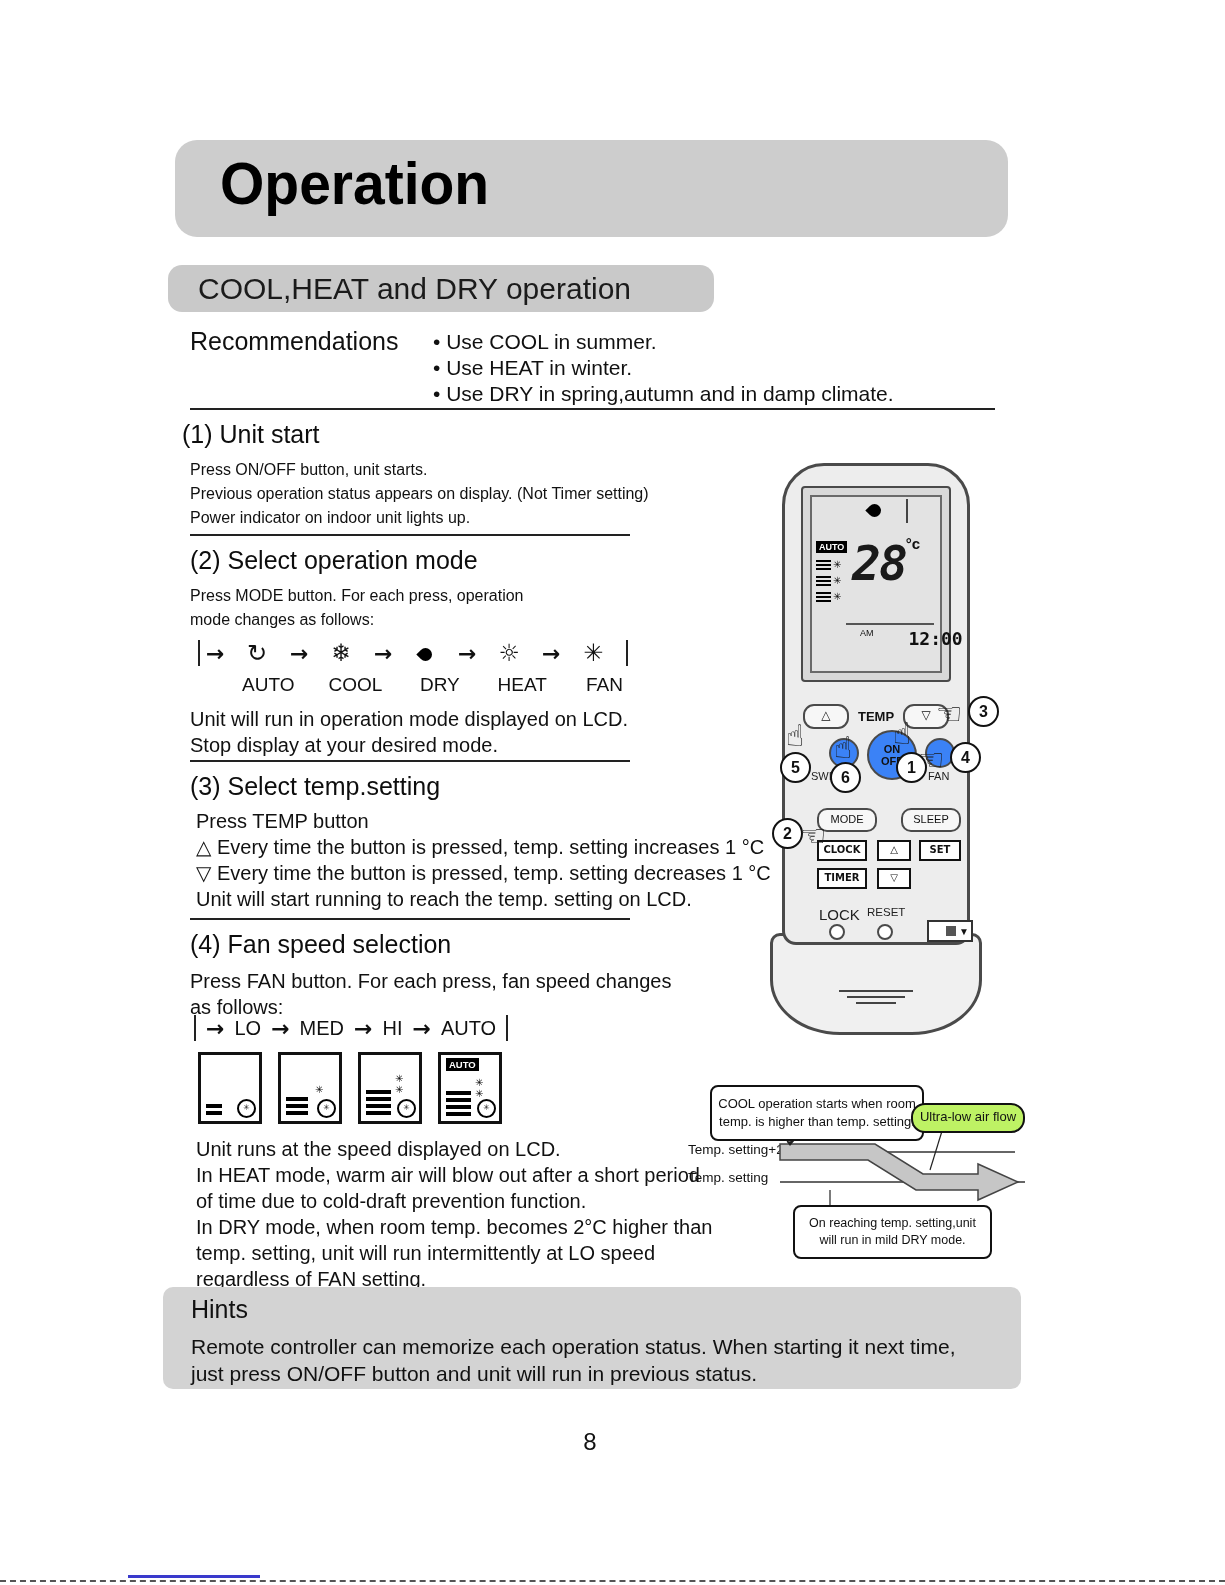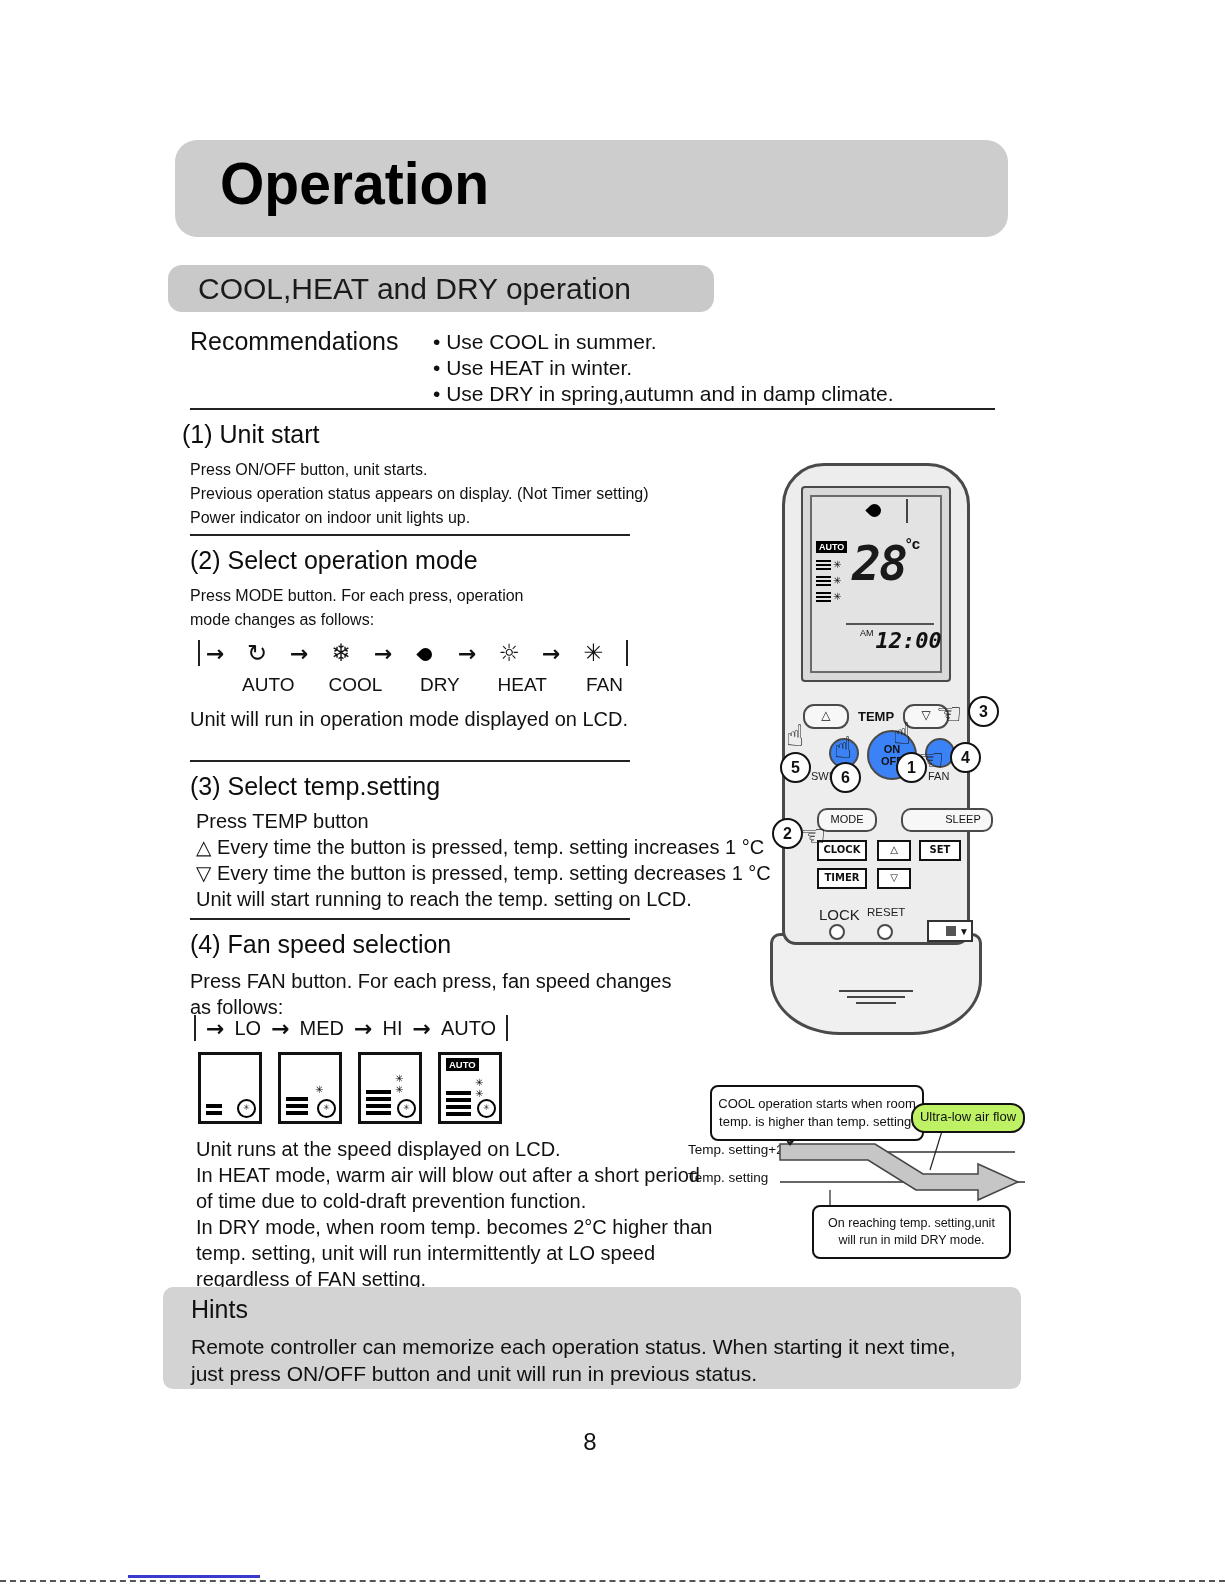--- a/index.html
+++ b/index.html
@@ -62,37 +62,37 @@
   .rc-fanrows{position:absolute;left:4px;top:62px;}
   .mini-row{display:flex;align-items:center;gap:2px;margin-bottom:5px;}
   .mini-bars{display:inline-block;width:15px;height:10px;background:repeating-linear-gradient(#000 0 2px,transparent 2px 4px);}
   .mini-fan{font-size:10px;font-family:"DejaVu Sans",sans-serif;}
   .rc-temp{position:absolute;left:40px;top:38px;}
   .rc-digits{font-family:"DejaVu Sans Mono",monospace;font-size:48px;font-weight:bold;font-style:italic;letter-spacing:-2px;color:#1a1a1a;}
   .rc-unit{font-size:15px;font-weight:bold;vertical-align:top;}
   .rc-timeline{position:absolute;left:34px;top:126px;width:88px;border-top:2px solid #555;}
   .rc-time{position:absolute;left:48px;top:131px;}
   .rc-ampm{font-size:9px;vertical-align:top;margin-right:2px;}
-  .rc-clockdigits{font-family:"DejaVu Sans Mono",monospace;font-size:22px;font-weight:bold;font-style:italic;}
+  .rc-clockdigits{font-family:"DejaVu Sans Mono",monospace;font-size:18px;font-weight:bold;margin-left:33px;}
   .rc-temprow{position:absolute;left:0;top:238px;width:182px;display:flex;align-items:center;justify-content:center;gap:9px;}
   .rc-oval{display:inline-block;width:42px;height:21px;border:2.5px solid #4a4a4a;border-radius:11px;background:#f7f7f7;
            text-align:center;font-size:12px;line-height:19px;font-family:"DejaVu Sans",sans-serif;}
   .rc-templabel{font-size:13px;font-weight:bold;}
   .rc-circle{position:absolute;border:2.5px solid #4a4a4a;border-radius:50%;background:#3b82f6;}
   .rc-swing{left:44px;top:272px;width:26px;height:26px;}
   .rc-onoff{left:82px;top:264px;width:46px;height:46px;display:flex;flex-direction:column;align-items:center;justify-content:center;
             font-size:11px;font-weight:bold;line-height:12px;}
   .rc-fanbtn{left:140px;top:272px;width:26px;height:26px;}
   .rc-small-label{position:absolute;font-size:11px;color:#222;}
   .rc-swinglabel{left:26px;top:304px;}
   .rc-fanlabel{left:143px;top:304px;}
   .rc-pill{position:absolute;width:56px;height:20px;border:2.5px solid #4a4a4a;border-radius:10px;background:#f7f7f7;
            text-align:center;font-size:11px;line-height:18px;}
   .rc-mode{left:32px;top:342px;}
-  .rc-sleep{left:116px;top:342px;padding-left:32px;}
+  .rc-sleep{left:116px;top:342px;}
   .rc-rect{position:absolute;height:17px;border:2px solid #111;background:#fff;text-align:center;font-size:10px;
            line-height:15px;font-weight:bold;font-family:"DejaVu Sans",sans-serif;}
   .rc-clock{left:32px;top:374px;width:46px;}
   .rc-upsq{left:92px;top:374px;width:30px;}
   .rc-set{left:134px;top:374px;width:38px;}
   .rc-timer{left:32px;top:402px;width:46px;}
   .rc-downsq{left:92px;top:402px;width:30px;}
   .rc-locklabel{left:34px;top:440px;font-size:15px;}
   .rc-resetlabel{left:82px;top:440px;font-size:11.5px;}
   .rc-dot{position:absolute;width:12px;height:12px;border:2.5px solid #4a4a4a;border-radius:50%;background:#fff;}
@@ -104,21 +104,21 @@
 
   
   .badge{position:absolute;width:27px;height:27px;border:2.5px solid #111;border-radius:50%;background:#fff;
          text-align:center;line-height:27px;font-size:16px;font-weight:bold;z-index:20;}
   .hand{position:absolute;font-size:30px;color:#1a1a1a;z-index:19;font-family:"DejaVu Sans",sans-serif;}
 
   
   .af-callout{background:#fff;border:2px solid #111;border-radius:8px;font-size:13px;text-align:center;
               display:flex;align-items:center;justify-content:center;line-height:1.4;padding:2px 5px;z-index:5;}
   .af-top{left:710px;top:1085px;width:200px;height:48px;}
-  .af-bottom{left:812px;top:1205px;width:185px;height:46px;font-size:12.5px;text-align:center;}
+  .af-bottom{left:793px;top:1205px;width:185px;height:46px;font-size:12.5px;text-align:center;}
   .af-pill{left:911px;top:1103px;width:110px;height:26px;border:2px solid #111;border-radius:14px;background:#bef264;
            font-size:13px;text-align:center;line-height:24px;z-index:5;}
   .af-label{font-size:13.5px;}
 
   
   .hints{left:163px;top:1287px;width:858px;height:102px;background:#d3d3d3;border-radius:10px;}
   .hints-heading{position:absolute;left:28px;top:8px;font-size:25px;}
   .hints-body{position:absolute;left:28px;top:46px;font-size:21px;line-height:27px;}
 
   .pagenum{left:150px;top:1428px;width:880px;text-align:center;font-size:24px;}
@@ -177,20 +177,21 @@
       <span>AUTO</span>
       <span>COOL</span>
       <span>DRY</span>
       <span>HEAT</span>
       <span>FAN</span>
     </div>
   </div>
 
   <div class="body26 abs" style="left:190px;top:706px;">
     <div>Unit will run in operation mode displayed on LCD.</div>
+    <div>Stop display at your desired mode.</div>
   </div>
   <div class="hr abs" style="left:190px;top:760px;width:440px;"></div>
 
   <div class="h2 abs" style="left:190px;top:772px;">(3) Select temp.setting</div>
   <div class="body26 abs" style="left:196px;top:808px;">
     <div>Press TEMP button</div>
     <div>△ Every time the button is pressed, temp. setting increases 1 °C</div>
     <div>▽ Every time the button is pressed, temp. setting decreases 1 °C</div>
     <div>Unit will start running to reach the temp. setting on LCD.</div>
   </div>

